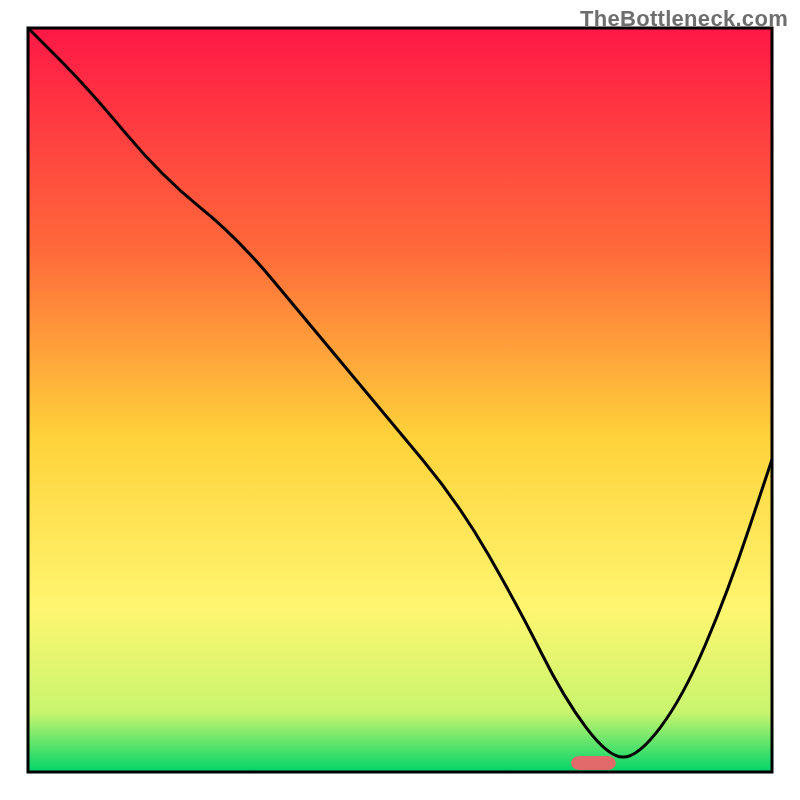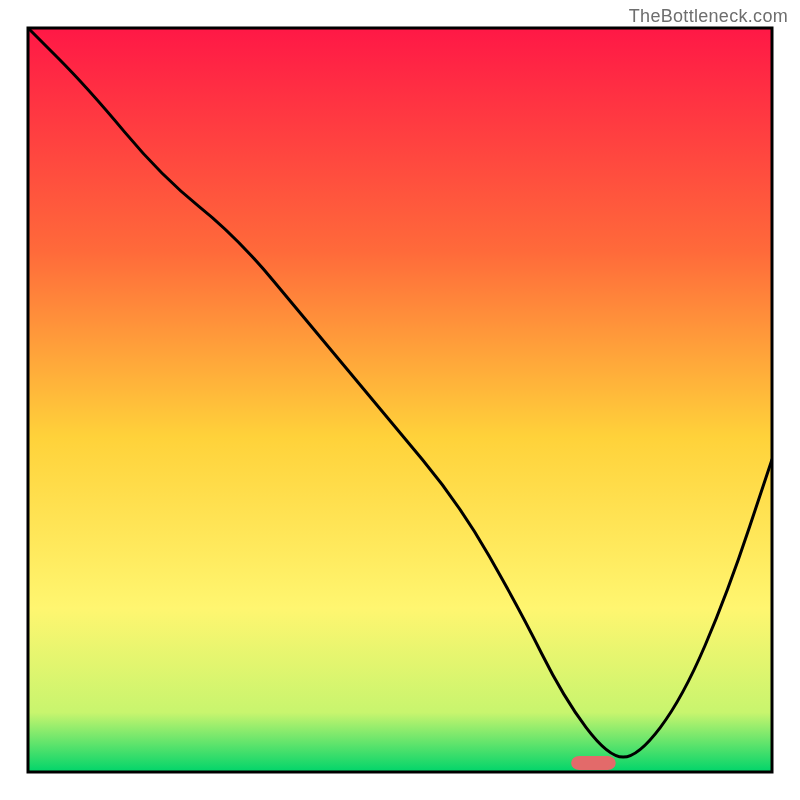--- a/index.html
+++ b/index.html
@@ -12,22 +12,22 @@
   }
   .chart-container {
     position: relative;
     width: 800px;
     height: 800px;
   }
   .watermark {
     position: absolute;
     top: 6px;
     right: 12px;
-    font-size: 18px;
-    font-weight: 400;
+    font-size: 22px;
+    font-weight: 700;
     color: #6e6e6e;
     letter-spacing: 0.3px;
     z-index: 10;
   }
   svg {
     display: block;
   }
 </style>
 </head>
 <body>

